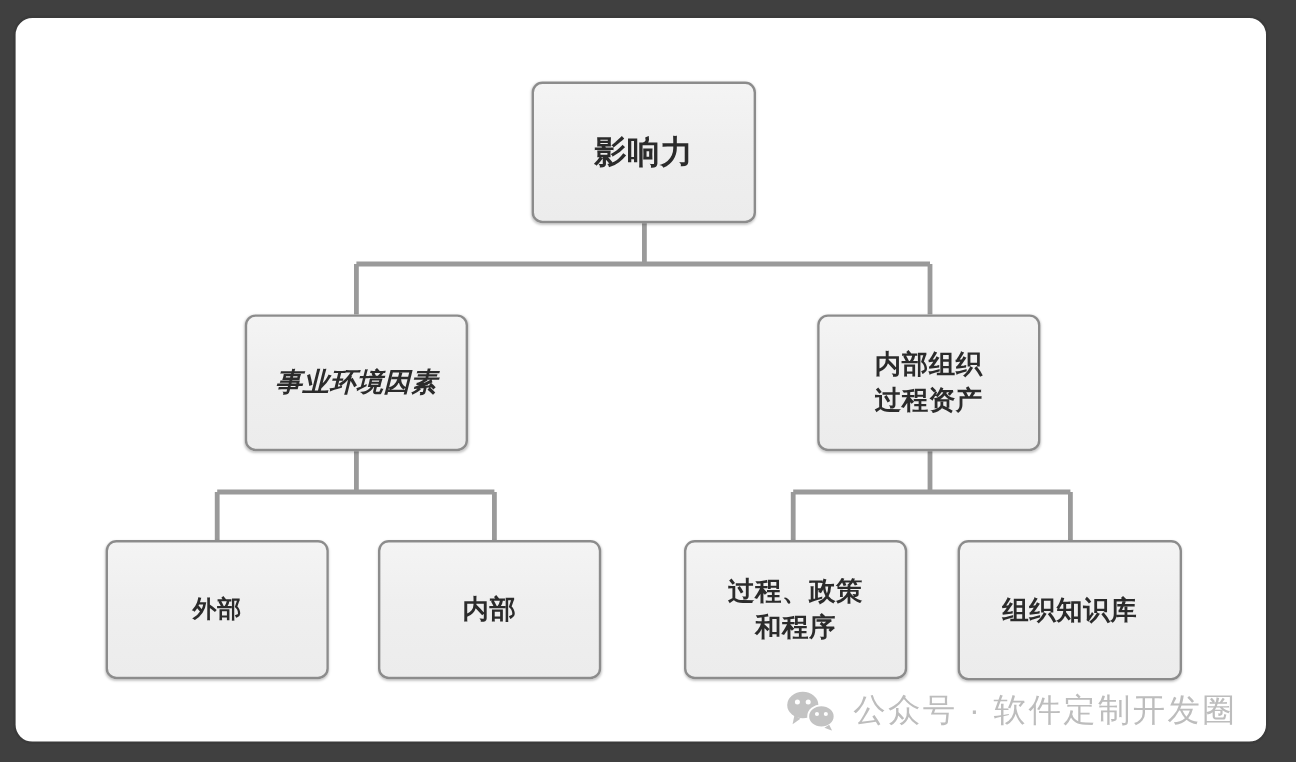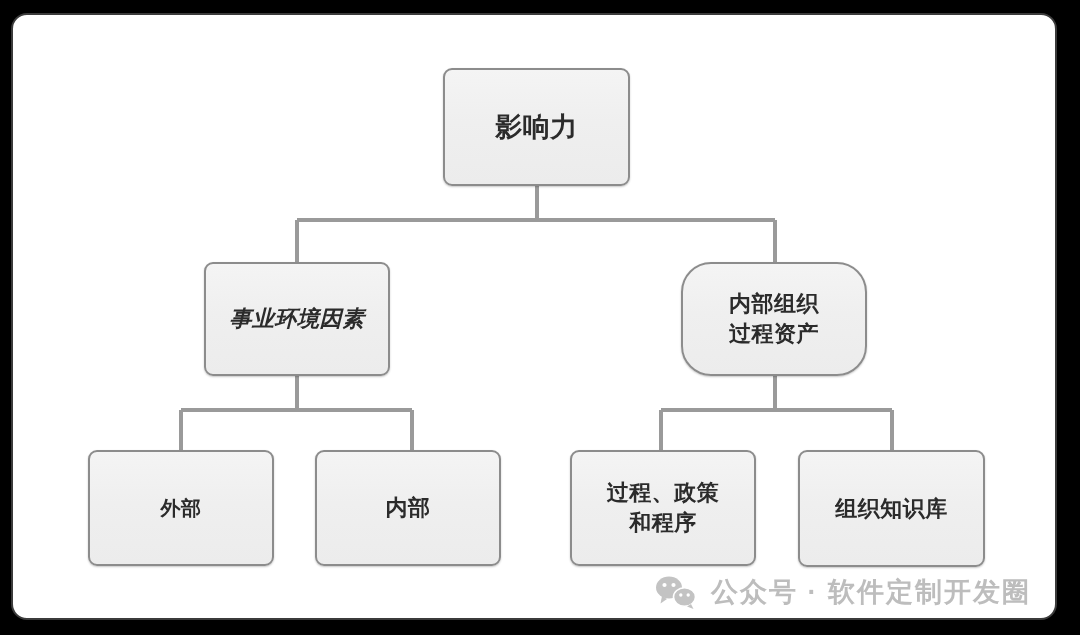--- a/index.html
+++ b/index.html
@@ -11,21 +11,21 @@
     width: 1080px;
     height: 635px;
     font-family: "Liberation Sans", "DejaVu Sans", sans-serif;
     overflow: hidden;
   }
 
   #canvas {
     position: relative;
     width: 1080px;
     height: 635px;
-    background: #000000;
+    background: #404040;
   }
 
   
   #frame {
     position: absolute;
     left: 11px;
     top: 13px;
     width: 1046px;
     height: 607px;
     box-sizing: border-box;
@@ -78,21 +78,20 @@
     font-size: 22px;
     font-style: italic;
   }
 
   #node-opa {
     left: 681px;
     top: 262px;
     width: 186px;
     height: 114px;
     font-size: 22px;
-    border-radius: 30px;
   }
 
   #node-external {
     left: 88px;
     top: 450px;
     width: 186px;
     height: 116px;
     font-size: 20px;
   }
 
@@ -126,21 +125,20 @@
     left: 655px;
     top: 570px;
     height: 44px;
     display: flex;
     align-items: center;
     gap: 14px;
     color: #bdbdbd;
     font-size: 27px;
     letter-spacing: 2px;
     white-space: nowrap;
-    font-weight: bold;
   }
   #watermark .wm-icon {
     width: 42px;
     height: 34px;
     flex: 0 0 auto;
     display: block;
   }
   #watermark .wm-text {
     display: block;
   }

